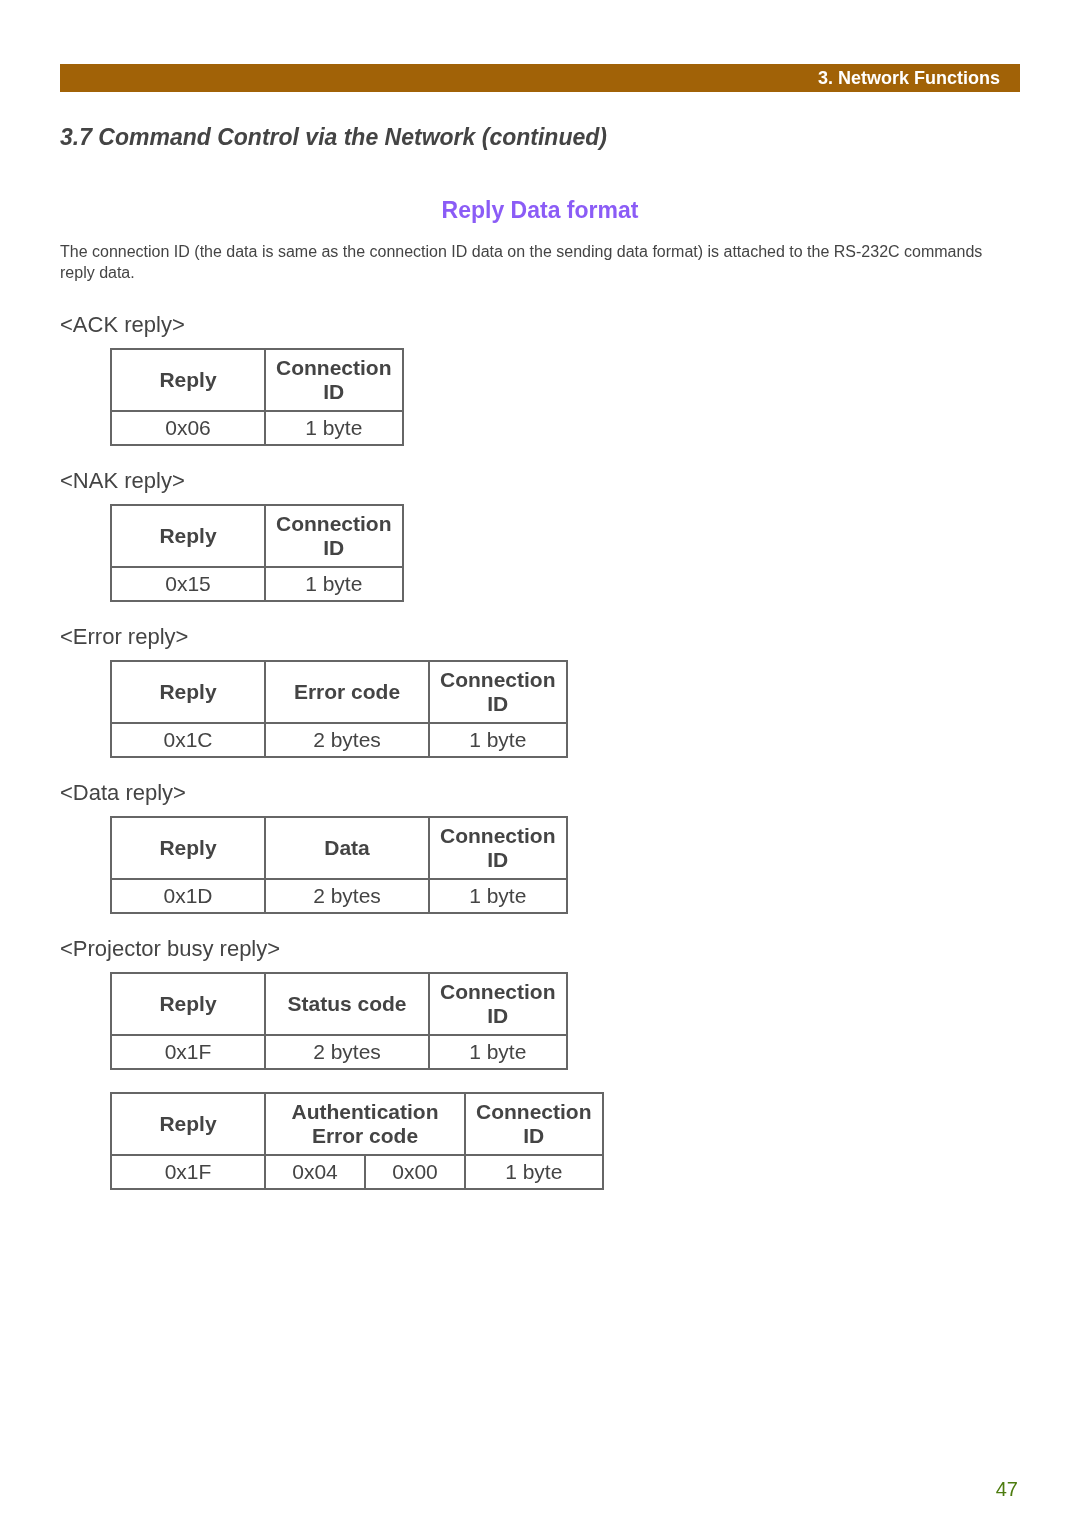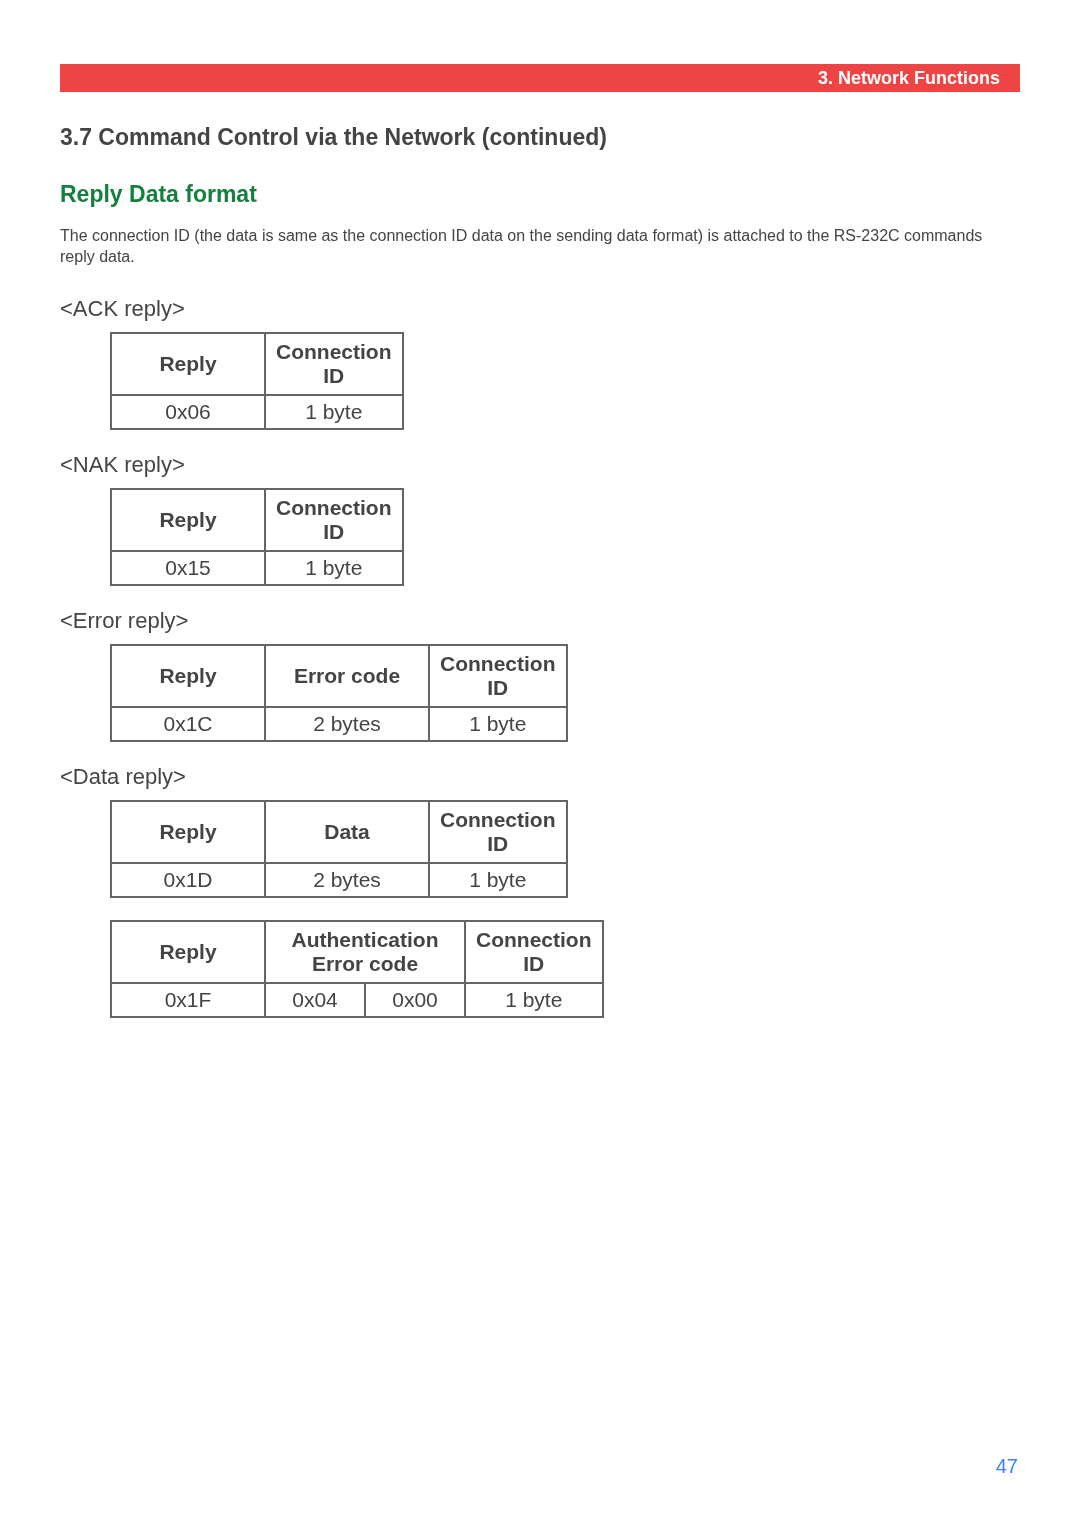--- a/index.html
+++ b/index.html
@@ -1,32 +1,32 @@
 <!DOCTYPE html>
 <html><head>
 <meta charset="utf-8">
 <style>
   * { box-sizing: border-box; margin: 0; padding: 0; }
   html, body { width: 1080px; height: 1526px; background: #fff; font-family: Arial, Helvetica, sans-serif; color: #4a4a4a; }
   .page { padding: 64px 60px 0 60px; position: relative; height: 100%; }
-  .header-bar { height: 28px; background: #ef4444; display: flex; align-items: center; justify-content: flex-end; padding-right: 20px; color: #fff; font-weight: bold; font-size: 18px; margin-bottom: 32px; }
-  .sec-title { font-weight: bold; font-size: 23px; color: #444; margin-bottom: 30px; }
-  .sub-title { font-weight: bold; font-size: 23px; color: #15803d; margin-bottom: 18px; }
+  .header-bar { height: 28px; background: #a16207; display: flex; align-items: center; justify-content: flex-end; padding-right: 20px; color: #fff; font-weight: bold; font-size: 18px; margin-bottom: 32px; }
+  .sec-title { font-style: italic; font-weight: bold; font-size: 23px; color: #444; margin-bottom: 46px; }
+  .sub-title { font-weight: bold; font-size: 23px; color: #8b5cf6; margin-bottom: 18px; text-align: center; }
   .body-text { font-size: 16px; color: #444; line-height: 1.3; margin-bottom: 28px; }
   .reply-label { font-size: 22px; color: #444; margin-bottom: 10px; }
   .tables-block { margin-bottom: 22px; }
   table { border-collapse: collapse; margin-left: 50px; margin-bottom: 6px; }
   th, td { border: 2px solid #666; text-align: center; vertical-align: middle; font-size: 21px; color: #444; }
   th { font-weight: bold; padding: 6px 10px; }
   td { padding: 4px 10px; font-weight: normal; }
   .col-reply { width: 154px; }
   .col-conn  { width: 132px; }
   .col-wide  { width: 164px; }
   .col-auth  { width: 100px; }
-  .page-num { position: absolute; bottom: 48px; right: 62px; font-size: 20px; color: #3b82f6; }
+  .page-num { position: absolute; bottom: 25px; right: 62px; font-size: 20px; color: #4d7c0f; }
 </style>
 </head>
 <body>
 
 <div class="page">
 
   <div class="header-bar">
     <span>3. Network Functions</span>
   </div>
 
@@ -95,20 +95,37 @@
       </tr>
       <tr>
         <td>0x1D</td>
         <td>2 bytes</td>
         <td>1 byte</td>
       </tr>
     </tbody>
       </table>
   </div>
 
+  <div class="tables-block">
+    <div class="reply-label">&lt;Projector busy reply&gt;</div>
+    <table>
+      <tbody>
+          <tr>
+        <th class="col-reply">Reply</th>
+        <th class="col-wide">Status code</th>
+        <th class="col-conn">Connection ID</th>
+      </tr>
+      <tr>
+        <td>0x1F</td>
+        <td>2 bytes</td>
+        <td>1 byte</td>
+      </tr>
+    </tbody>
+      </table>
+  </div>
 
   <div class="tables-block">
     <table>
       <tbody>
           <tr>
         <th class="col-reply">Reply</th>
         <th class="col-wide" colspan="2">Authentication Error code</th>
         <th class="col-conn">Connection ID</th>
       </tr>
       <tr>

